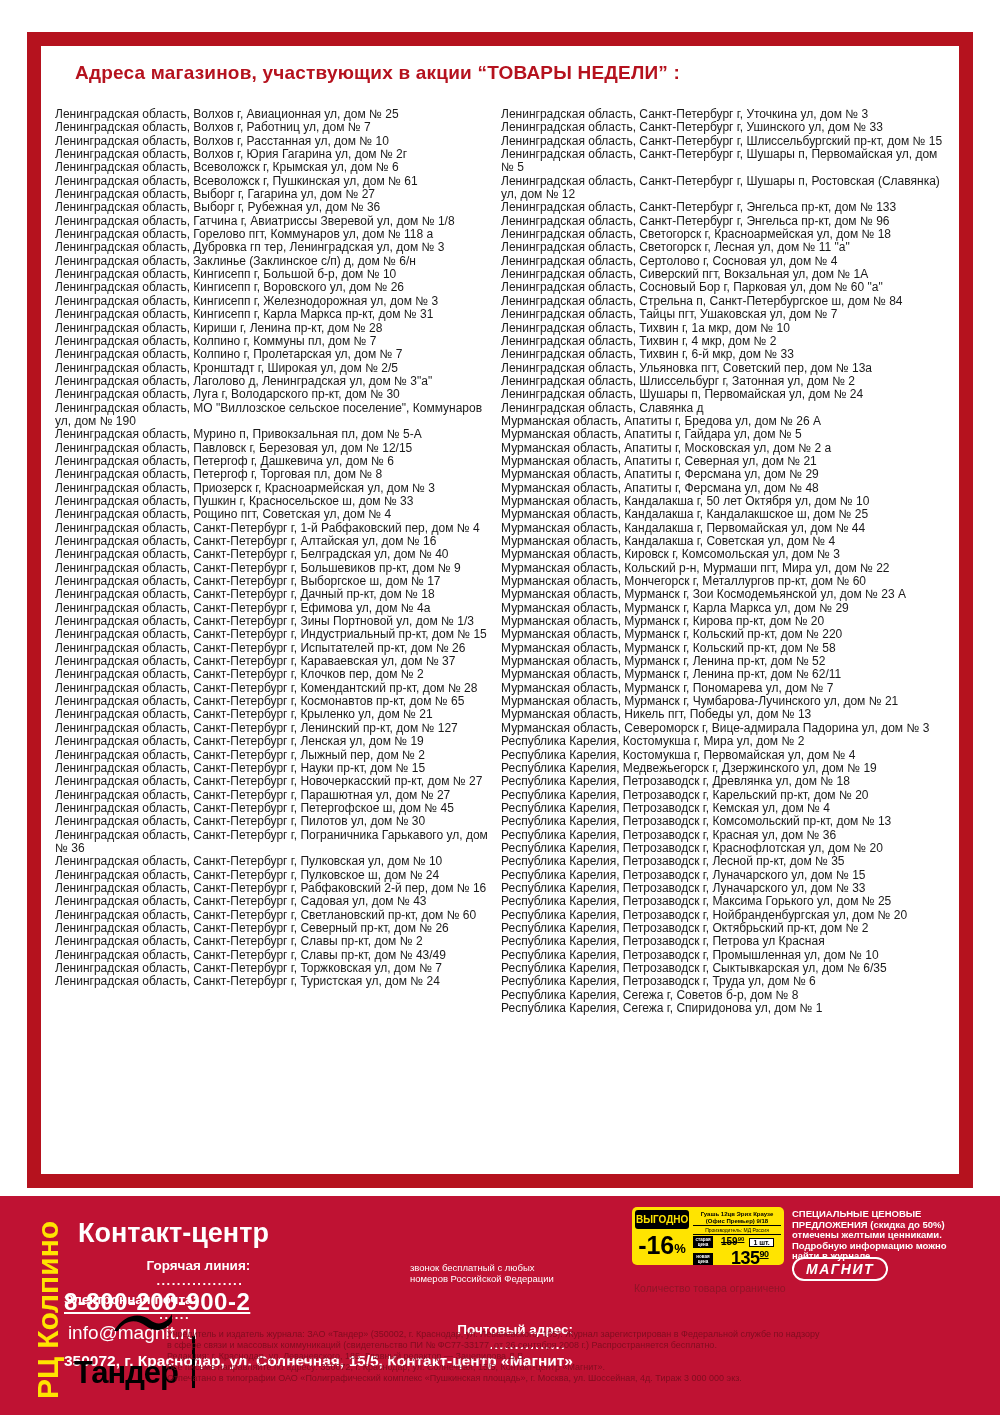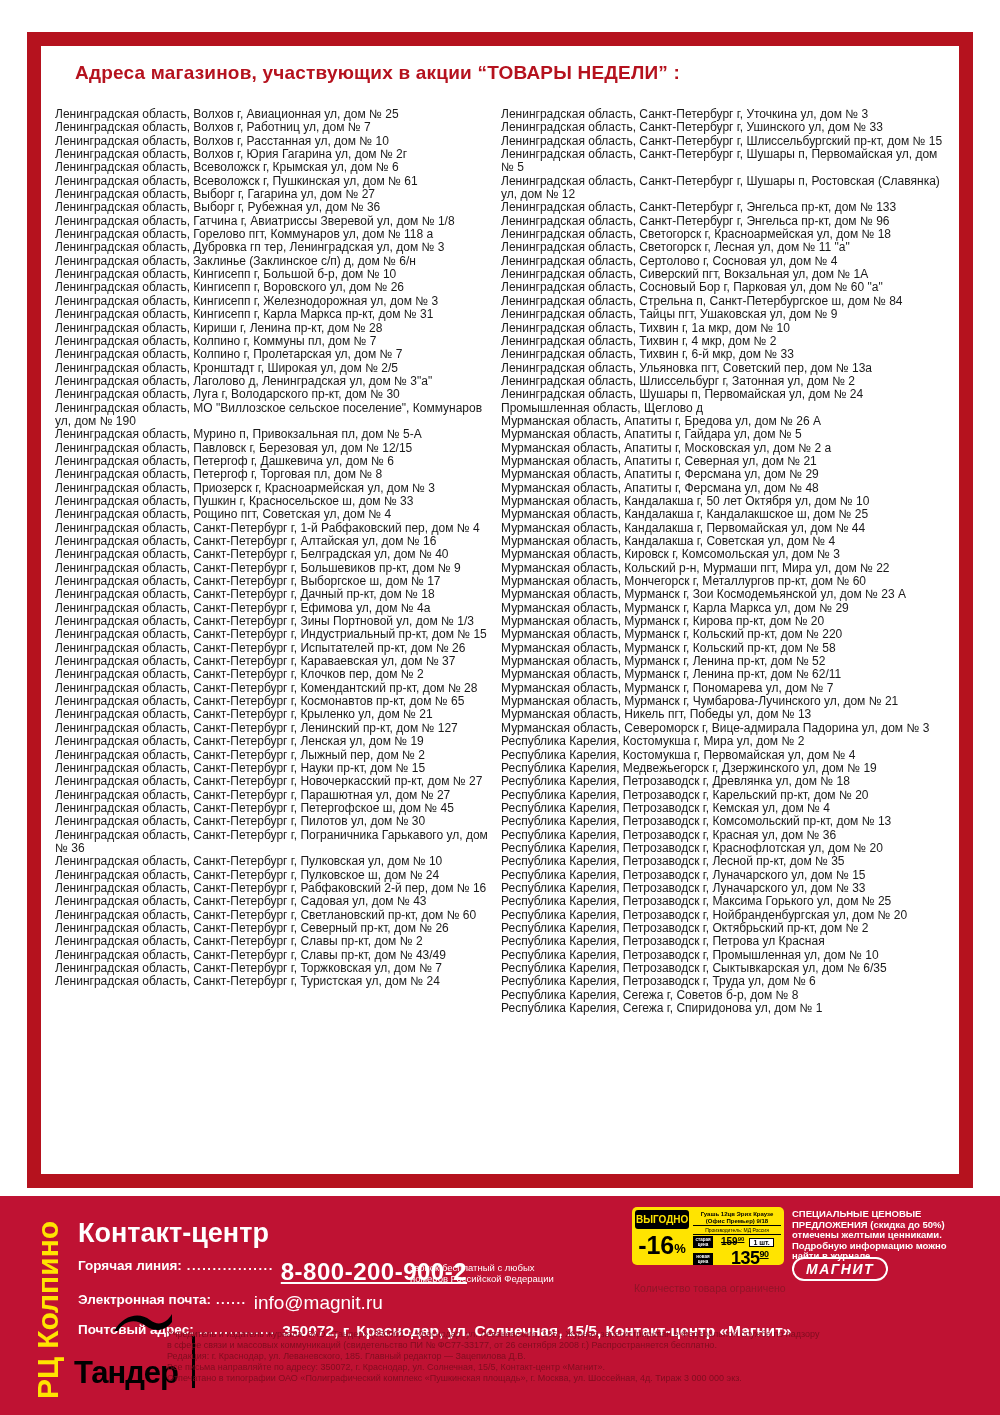--- a/index.html
+++ b/index.html
@@ -17,21 +17,21 @@
 
   
   .footer { position:absolute; left:0; top:1196px; width:1000px; height:219px; background:#bf1233; color:#fff; }
 
   .rc-label { position:absolute; left:-68px; top:96px; width:234px; height:36px;
               transform:rotate(-90deg); color:#ffe400; font-size:30px; font-weight:bold;
               text-align:center; white-space:nowrap; }
 
   .cc-title { position:absolute; left:78px; top:22px; font-size:27px; font-weight:bold; }
 
-  .row { position:absolute; left:78px; display:flex; align-items:flex-start; white-space:nowrap; }
+  .row { position:absolute; left:64px; display:flex; align-items:flex-end; white-space:nowrap;flex-direction:column; }
   .row-hotline { top:62px; }
   .row-email   { top:96px; }
   .row-postal  { top:126px; }
   .lbl  { font-size:13.5px; font-weight:bold; }
   .dots { font-size:13px; font-weight:bold; letter-spacing:1.5px; margin:0 7px 0 5px; }
   .hot-val   { font-size:24px; font-weight:bold; letter-spacing:.5px;text-decoration:underline; }
   .email-val { font-size:19px; font-weight:normal; }
   .post-val  { font-size:15.5px; font-weight:bold; }
   .note { position:absolute; left:410px; top:66px; width:160px; font-size:9.5px; line-height:11px; font-weight:normal; }
 
@@ -152,28 +152,28 @@
           <div class="addr">Ленинградская область, Санкт-Петербург г, Шушары п, Первомайская ул, дом № 5</div>
           <div class="addr">Ленинградская область, Санкт-Петербург г, Шушары п, Ростовская (Славянка) ул, дом № 12</div>
           <div class="addr">Ленинградская область, Санкт-Петербург г, Энгельса пр-кт, дом № 133</div>
           <div class="addr">Ленинградская область, Санкт-Петербург г, Энгельса пр-кт, дом № 96</div>
           <div class="addr">Ленинградская область, Светогорск г, Красноармейская ул, дом № 18</div>
           <div class="addr">Ленинградская область, Светогорск г, Лесная ул, дом № 11 "а"</div>
           <div class="addr">Ленинградская область, Сертолово г, Сосновая ул, дом № 4</div>
           <div class="addr">Ленинградская область, Сиверский пгт, Вокзальная ул, дом № 1А</div>
           <div class="addr">Ленинградская область, Сосновый Бор г, Парковая ул, дом № 60 "а"</div>
           <div class="addr">Ленинградская область, Стрельна п, Санкт-Петербургское ш, дом № 84</div>
-          <div class="addr">Ленинградская область, Тайцы пгт, Ушаковская ул, дом № 9</div>
+          <div class="addr">Ленинградская область, Тайцы пгт, Ушаковская ул, дом № 7</div>
           <div class="addr">Ленинградская область, Тихвин г, 1а мкр, дом № 10</div>
           <div class="addr">Ленинградская область, Тихвин г, 4 мкр, дом № 2</div>
           <div class="addr">Ленинградская область, Тихвин г, 6-й мкр, дом № 33</div>
           <div class="addr">Ленинградская область, Ульяновка пгт, Советский пер, дом № 13а</div>
           <div class="addr">Ленинградская область, Шлиссельбург г, Затонная ул, дом № 2</div>
           <div class="addr">Ленинградская область, Шушары п, Первомайская ул, дом № 24</div>
-          <div class="addr">Промышленная область, Щеглово д</div>
+          <div class="addr">Ленинградская область, Славянка д</div>
           <div class="addr">Мурманская область, Апатиты г, Бредова ул, дом № 26 А</div>
           <div class="addr">Мурманская область, Апатиты г, Гайдара ул, дом № 5</div>
           <div class="addr">Мурманская область, Апатиты г, Московская ул, дом № 2 а</div>
           <div class="addr">Мурманская область, Апатиты г, Северная ул, дом № 21</div>
           <div class="addr">Мурманская область, Апатиты г, Ферсмана ул, дом № 29</div>
           <div class="addr">Мурманская область, Апатиты г, Ферсмана ул, дом № 48</div>
           <div class="addr">Мурманская область, Кандалакша г, 50 лет Октября ул, дом № 10</div>
           <div class="addr">Мурманская область, Кандалакша г, Кандалакшское ш, дом № 25</div>
           <div class="addr">Мурманская область, Кандалакша г, Первомайская ул, дом № 44</div>
           <div class="addr">Мурманская область, Кандалакша г, Советская ул, дом № 4</div>

